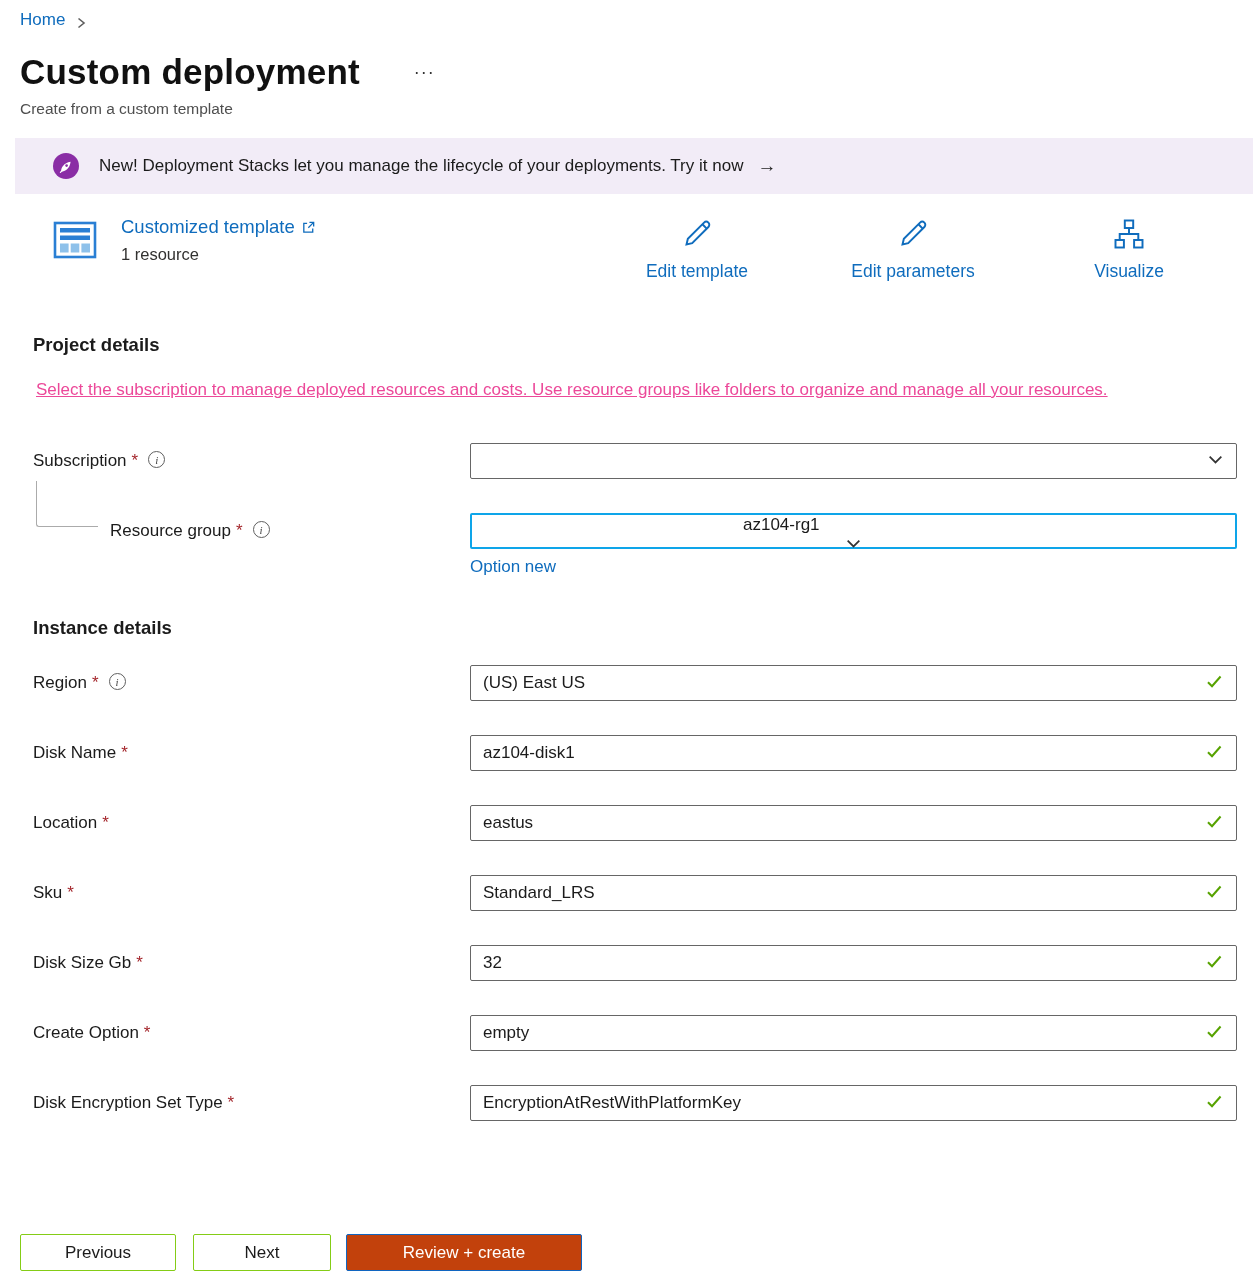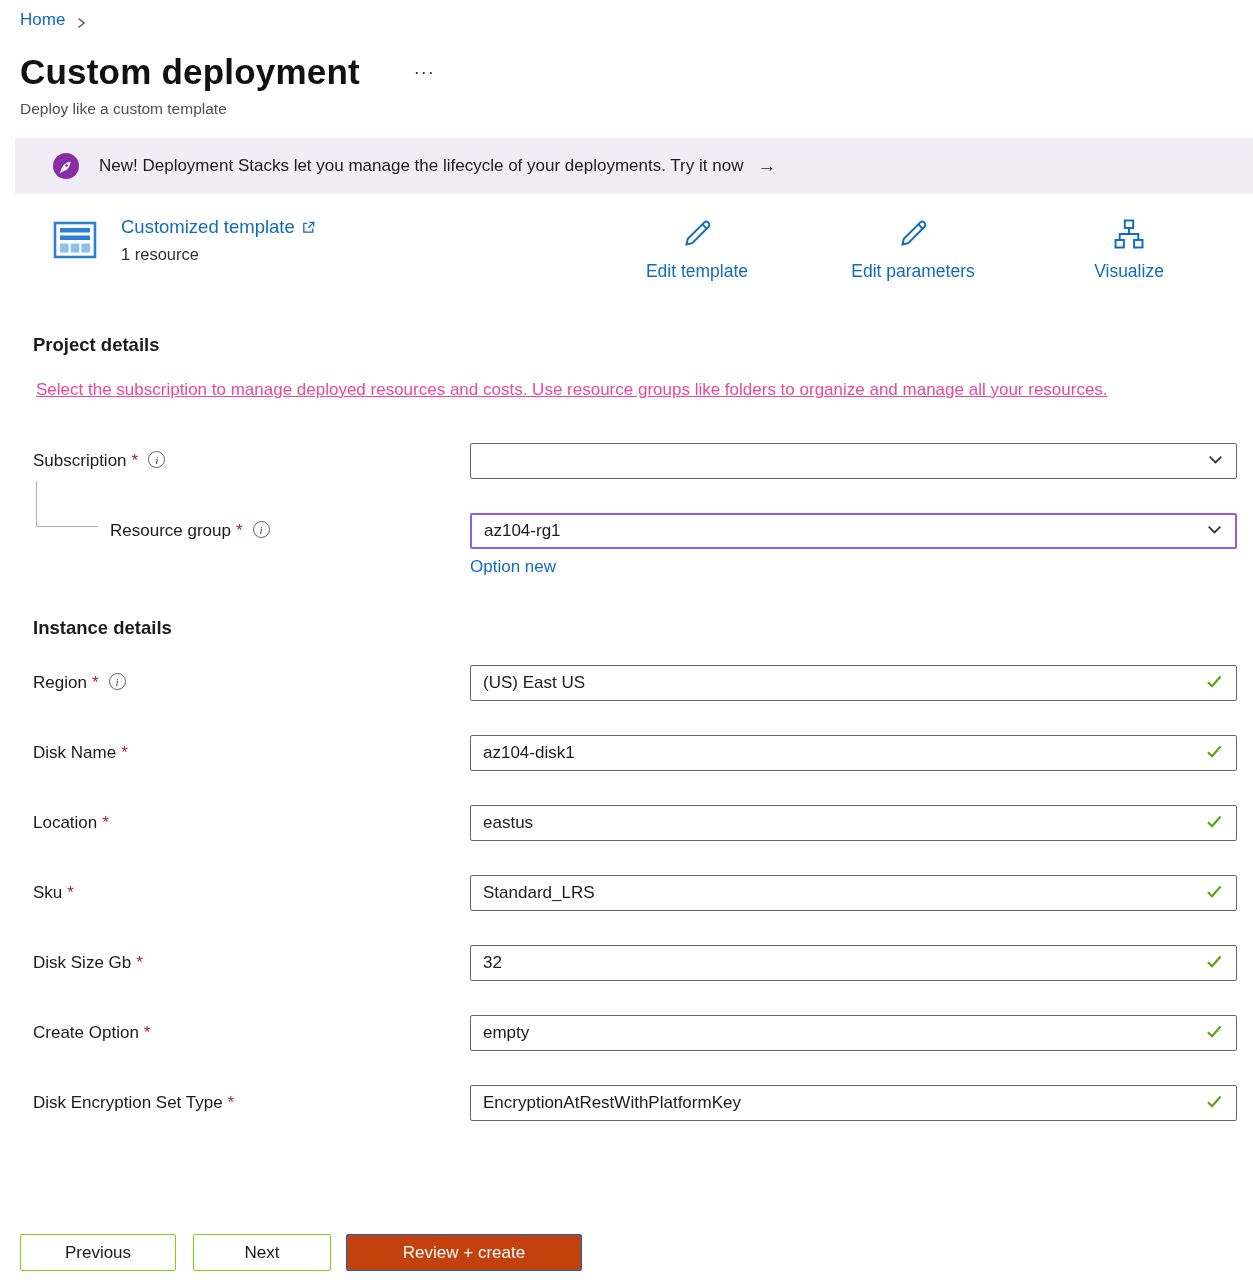--- a/index.html
+++ b/index.html
@@ -54,21 +54,21 @@
   .form-row { display:flex; align-items:center; margin-bottom:34px; }
   .label-cell { width:450px; padding-left:13px; display:flex; align-items:flex-start; flex:0 0 450px; }
   .label-cell.indent { padding-left:90px; }
   .lbl { font-size:17px; color:#1b1b1b; }
   .req { color:#a4262c; margin-left:5px; font-size:17px; }
   .info { margin-left:10px; width:17px; height:17px; border:1px solid #5f5f5f; border-radius:50%;
           display:inline-flex; align-items:center; justify-content:center; font-size:11px;
           color:#444; cursor:pointer; font-family:"Liberation Serif",serif; font-style:italic; }
   .combo, .value-box { flex:1; height:36px; border:1px solid #666; border-radius:2px;
           display:flex; align-items:center; padding:0 12px; background:#fff; cursor:pointer; }
-  .combo.purple { border:2px solid #8b5cf6; }
+  .combo.purple { border:2px solid #0ea5e9;flex-direction:column; }
   .txt { flex:1; border:none; outline:none; background:transparent; font-size:17px;
          color:#1b1b1b; font-family:inherit; padding:0; }
   .chev, .check { flex:0 0 auto; }
   .connector { position:absolute; left:16px; top:38px; width:62px; height:46px;
                border-left:1px solid #ababab; border-bottom:1px solid #ababab;
                border-bottom-left-radius:3px; }
   .create-new { display:inline-block; margin:8px 0 0 450px; font-size:17px; color:#0f6cbd;
                 text-decoration:none; cursor:pointer; }
 
   
@@ -92,21 +92,21 @@
       <svg width="12" height="14" viewBox="0 0 12 14">
           <path d="M3.5 2.5L9 7l-5.5 4.5" fill="none" stroke="#5f5f5f" stroke-width="1.6"></path>
         </svg>
     </span>
   </div>
 
   <div class="title-row">
     <h1>Custom deployment</h1>
     <button class="more-btn">···</button>
   </div>
-  <div class="subtitle">Deploy like a custom template</div>
+  <div class="subtitle">Create from a custom template</div>
 
   <div class="banner">
     <svg class="rocket" viewBox="0 0 26 26">
       <circle cx="13" cy="13" r="13" fill="#8a2da5"></circle>
       <path d="M8.2 18.6c-.3-3.9 2.6-8.6 9.4-9.8-.7 6.8-5.4 9.8-9.4 9.8z" fill="#ffffff"></path>
       <circle cx="13.6" cy="12.6" r="1.3" fill="#8a2da5"></circle>
       <path d="M7.4 19.4l2.4-2.4" stroke="#ffffff" stroke-width="1.2" stroke-linecap="round"></path>
     </svg>
     <span class="banner-text">New! Deployment Stacks let you manage the lifecycle of your deployments. Try it now</span>
     <span class="banner-arrow">→</span>

